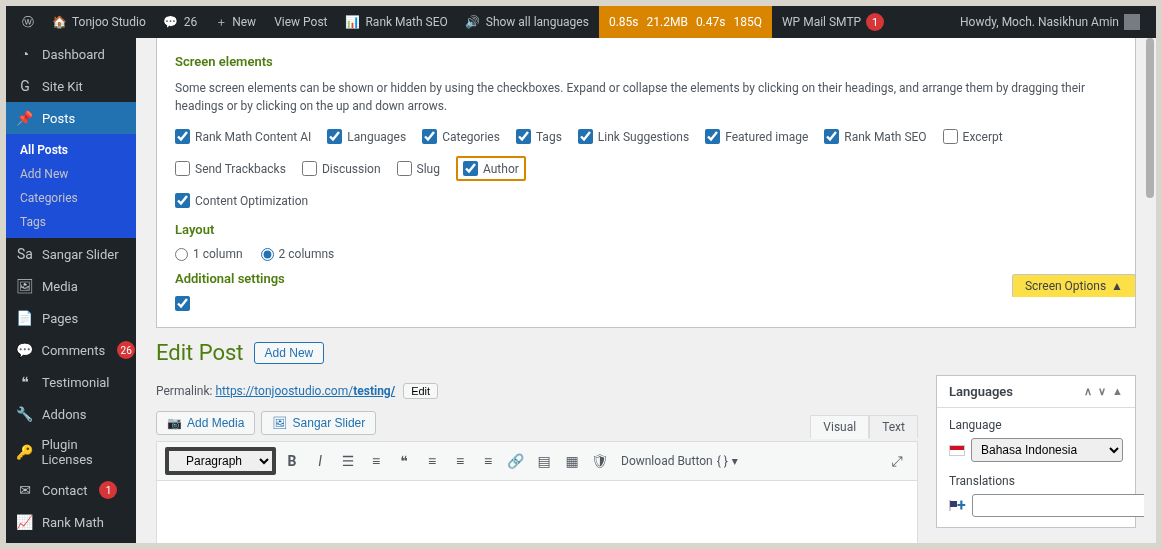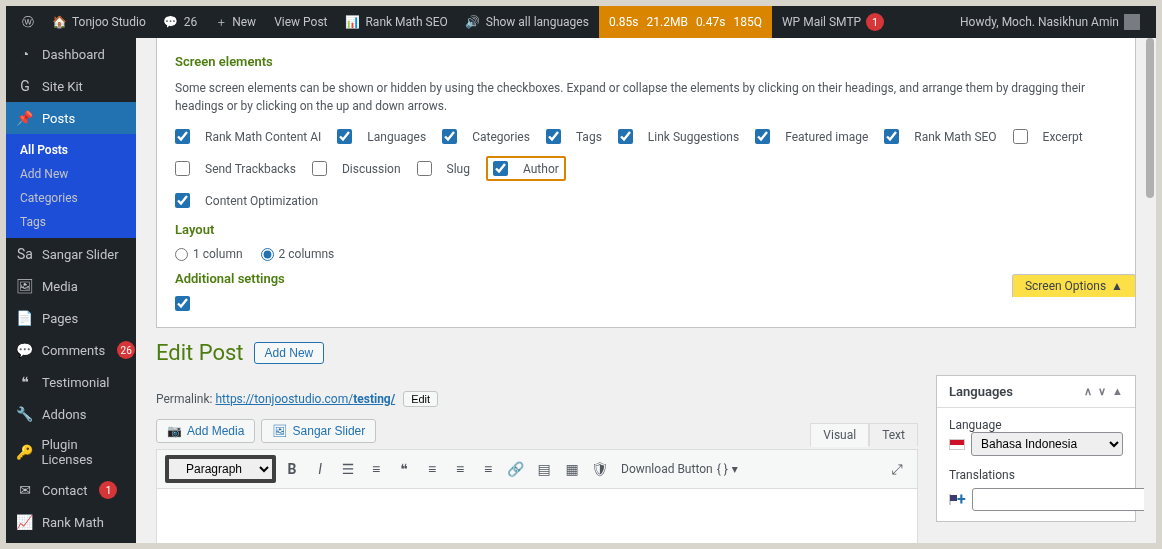--- a/index.html
+++ b/index.html
@@ -27,60 +27,60 @@
 .submenu .sub { padding: 5px 10px 5px 14px; cursor: pointer; color: #c3c4c7; }
 .submenu .sub.current { color: #fff; font-weight: 600; }
 .badge-orange { background: #d63638; color: #fff; border-radius: 9px; min-width: 18px; height: 18px; display: inline-flex; align-items: center; justify-content: center; font-size: 10px; padding: 0 4px; margin-left: 4px; }
 
 
 .content { flex: 1; overflow-y: auto; padding: 0 20px 20px 20px; position: relative; }
 .screen-options-panel { background: #fff; border: 1px solid #c3c4c7; border-top: none; padding: 16px 18px; margin-bottom: 12px; font-size: 12px; color: #50575e; }
 .screen-options-panel h5 { font-size: 13px; font-weight: 600; margin-bottom: 10px; color: #4d7c0f; }
 .screen-options-panel p { margin-bottom: 14px; line-height: 1.5; }
 .check-row { display: flex; flex-wrap: wrap; gap: 12px 16px; margin-bottom: 14px; align-items: center; }
-.chk { display: flex; align-items: center; gap: 15px; cursor: pointer; }
+.chk { display: flex; align-items: center; gap: 5px; cursor: pointer; }
 .chk input { width: 15px; height: 15px; accent-color: #2271b1; }
 .chk.hl { border: 2px solid #d98500; padding: 3px 5px; border-radius: 2px; }
 .radio-row { display: flex; gap: 18px; margin-bottom: 10px; }
 .radio-row label { display: flex; align-items: center; gap: 5px; }
 .radio-row input { accent-color: #2271b1; }
 
 .screen-options-tab { position: absolute; right: 20px; top: 236px; background: #fde047; border: 1px solid #c3c4c7; border-bottom: none; padding: 4px 12px; font-size: 12px; border-radius: 3px 3px 0 0; display: flex; align-items: center; gap: 5px; cursor: pointer; }
 
 .heading-row { display: flex; align-items: center; gap: 10px; margin: 12px 0 10px; }
 .heading-row h1 { font-size: 22px; font-weight: 400; color: #4d7c0f; }
 .btn-secondary { background: #f6f7f7; border: 1px solid #2271b1; color: #2271b1; padding: 3px 10px; font-size: 12px; border-radius: 3px; cursor: pointer; }
 
 .main-cols { display: flex; gap: 18px; }
 .main-left { flex: 1; }
 .main-right { width: 200px; }
 
 .title-input { width: 100%; padding: 8px 12px; font-size: 18px; border: 1px solid #8c8f94; border-radius: 3px; background: #fff; }
-.permalink { font-size: 12px; margin: 16px 0 12px; color: #50575e; }
+.permalink { font-size: 12px; margin: 8px 0 12px; color: #50575e; }
 .permalink a { color: #2271b1; text-decoration: underline; }
 .edit-btn { border: 1px solid #c3c4c7; padding: 1px 7px; font-size: 11px; border-radius: 3px; margin-left: 5px; cursor: pointer; background: #f6f7f7; }
 
 .media-buttons { display: flex; gap: 6px; margin-bottom: 6px; }
 .media-btn { border: 1px solid #c3c4c7; background: #f6f7f7; color: #2271b1; padding: 4px 10px; font-size: 12px; border-radius: 3px; display: flex; align-items: center; gap: 5px; cursor: pointer; }
 
 .editor { border: 1px solid #dcdcde; background: #fff; position: relative; }
 .editor-tabs { position: absolute; top: -26px; right: 0; display: flex; text-align: right; }
 .editor-tab { border: 1px solid #dcdcde; border-bottom: none; padding: 4px 12px; font-size: 12px; background: #f0f0f1; cursor: pointer; color: #50575e; }
 .editor-tab.active { background: #f6f7f7; border-bottom: 1px solid #f6f7f7; margin-bottom: -1px; }
 .toolbar { background: #f6f7f7; border-bottom: 1px solid #dcdcde; padding: 5px 8px; display: flex; align-items: center; gap: 4px; }
 .toolbar select { font-size: 12px; padding: 2px 13px; border: 4px solid #404040; border-radius: 2px; }
 .tbtn { width: 24px; height: 24px; display: flex; align-items: center; justify-content: center; cursor: pointer; border-radius: 2px; font-size: 14px; color: #50575e; }
 .dl-btn { font-size: 12px; color: #50575e; padding: 0 5px; cursor: pointer; display: flex; align-items: center; gap: 4px; }
 .editor-body { min-height: 90px; padding: 10px; }
 
 .metabox { background: #fff; border: 1px solid #c3c4c7; margin-bottom: 16px; }
 .metabox-header { padding: 8px 12px; border-bottom: 1px solid #dcdcde; display: flex; align-items: center; justify-content: space-between; font-weight: 600; font-size: 13px; }
 .metabox-header .tools { display: flex; gap: 6px; color: #787c82; font-size: 11px; }
 .metabox-body { padding: 10px 12px; font-size: 12px; }
-.lang-select { display: flex; align-items: center; gap: 6px; }
+.lang-select { display: flex; align-items: center; gap: 6px; margin-top: 6px; }
 .lang-select select { flex: 1; padding: 3px 5px; border: 1px solid #8c8f94; border-radius: 3px; font-size: 12px; }
 .flag { width: 16px; height: 11px; display: inline-block; }
 .flag-id { background: linear-gradient(#ce1126 50%, #fff 50%); border: 1px solid #ccc; }
 .flag-us { background: linear-gradient(#b22234 33%, #fff 33%, #fff 66%, #b22234 66%); position: relative; border: 1px solid #ccc; }
 .flag-us::before { content: ""; position: absolute; top: 0; left: 0; width: 7px; height: 6px; background: #3c3b6e; }
 .trans-row { display: flex; align-items: center; gap: 6px; margin-top: 6px; }
 .trans-row input { flex: 1; padding: 3px 5px; border: 1px solid #8c8f94; border-radius: 3px; }
 .plus { color: #2271b1; font-size: 16px; font-weight: 700; cursor: pointer; }
 
 .scrollbar { position: absolute; right: 0; top: 32px; bottom: 0; width: 12px; background: #f0f0f1; }

